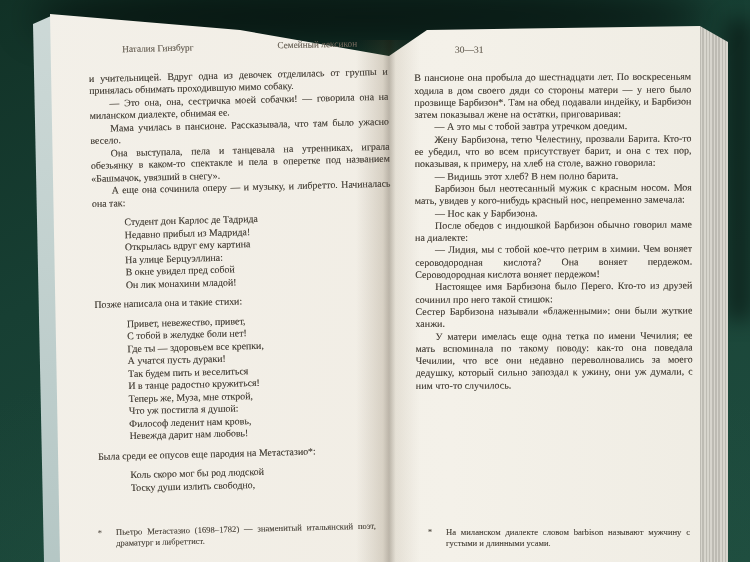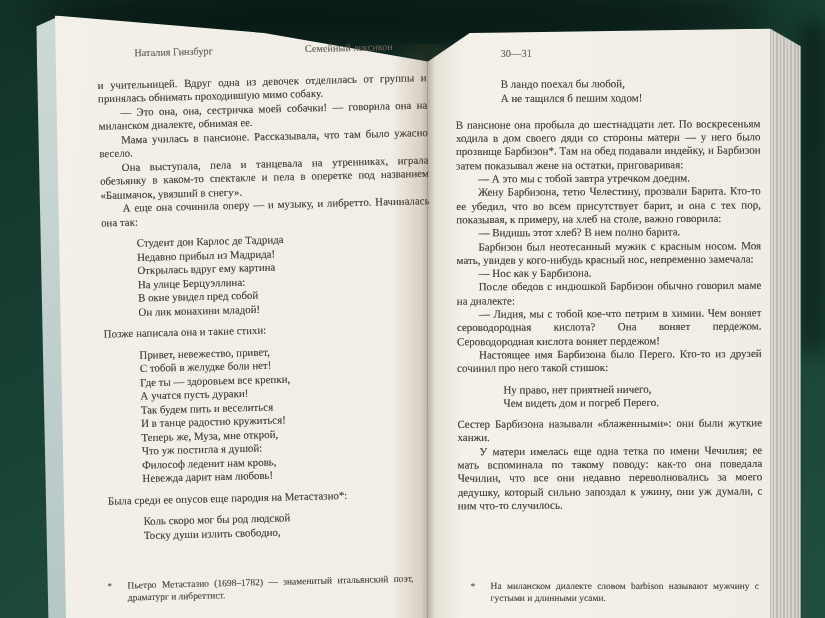--- a/index.html
+++ b/index.html
@@ -118,33 +118,29 @@
 Тоску души излить свободно,</div>
   </div>
 
   <div class="footnote left-fn">
     <span class="fn-marker">*</span>
     <span class="fn-text">Пьетро Метастазио (1698–1782) — знаменитый итальянский поэт, драматург и либреттист.</span>
   </div>
 
   <div class="text-col right-text">
     <div class="rhead-pages">30—31</div>
-    <div class="verse opening">В ландо поехал бы любой,
-А не тащился б пешим ходом!</div>
     <p class="noind">В пансионе она пробыла до шестнадцати лет. По воскресеньям ходила в дом своего дяди со стороны матери — у него было прозвище Барбизон*. Там на обед подавали индейку, и Барбизон затем показывал жене на остатки, приговаривая:</p>
     <p class="ind">— А это мы с тобой завтра утречком доедим.</p>
     <p class="ind">Жену Барбизона, тетю Челестину, прозвали Барита. Кто-то ее убедил, что во всем присутствует барит, и она с тех пор, показывая, к примеру, на хлеб на столе, важно говорила:</p>
     <p class="ind">— Видишь этот хлеб? В нем полно барита.</p>
     <p class="ind">Барбизон был неотесанный мужик с красным носом. Моя мать, увидев у кого-нибудь красный нос, непременно замечала:</p>
     <p class="ind">— Нос как у Барбизона.</p>
     <p class="ind">После обедов с индюшкой Барбизон обычно говорил маме на диалекте:</p>
     <p class="ind">— Лидия, мы с тобой кое-что петрим в химии. Чем воняет сероводородная кислота? Она воняет пердежом. Сероводородная кислота воняет пердежом!</p>
     <p class="ind">Настоящее имя Барбизона было Перего. Кто-то из друзей сочинил про него такой стишок:</p>
-    <div class="verse">Ну право, нет приятней ничего,
-Чем видеть дом и погреб Перего.</div>
     <p class="noind">Сестер Барбизона называли «блаженными»: они были жуткие ханжи.</p>
     <p class="ind">У матери имелась еще одна тетка по имени Чечилия; ее мать вспоминала по такому поводу: как-то она поведала Чечилии, что все они недавно переволновались за моего дедушку, который сильно запоздал к ужину, они уж думали, с ним что-то случилось.</p>
   </div>
 
   <div class="footnote right-fn">
     <span class="fn-marker">*</span>
     <span class="fn-text">На миланском диалекте словом barbison называют мужчину с густыми и длинными усами.</span>
   </div>
 </div>
 

